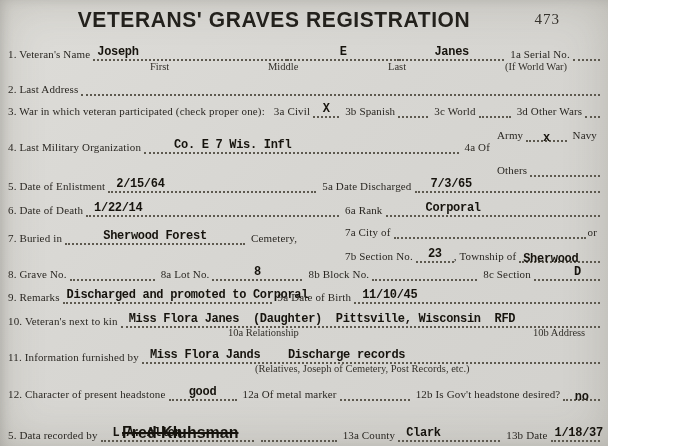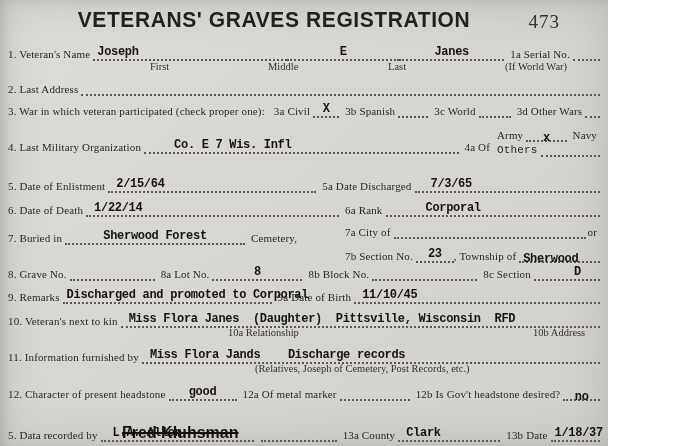--- a/index.html
+++ b/index.html
@@ -9,21 +9,21 @@
     box-shadow: inset 0 0 45px rgba(90,85,70,0.22), inset 6px 2px 14px -6px rgba(0,0,0,0.18);
     font-family:"Liberation Serif", serif;
     color:#2a2722; overflow:hidden;
   }
   .title {
     position:absolute; top:8px; left:0; right:60px; text-align:center;
     font-family:"Liberation Sans", sans-serif; font-weight:700;
     font-size:21px; letter-spacing:0.6px; color:#23211c;
     transform:scaleY(1.04);
   }
-  .pagenum { position:absolute; top:11px; right:48px; font-size:19px; letter-spacing:1px; color:#35322c; }
+  .pagenum { position:absolute; top:11px; right:48px; font-size:15px; letter-spacing:1px; color:#35322c; }
   .line {
     position:absolute; left:8px; right:8px;
     display:flex; align-items:flex-end;
     font-size:11px; line-height:13px; white-space:nowrap; letter-spacing:0.15px;
   }
   .lbl { padding-right:3px; }
   .lbl.gap { padding-left:6px; }
   .fill {
     border-bottom:2px dotted #5d594f; height:15px;
     display:flex; justify-content:center; align-items:flex-end;
@@ -114,21 +114,21 @@
     <span class="lbl">Army</span>
     <span class="fill low" style="width:70px;">
       <span class="typed">x</span>
     </span>
     <span class="lbl gap">Navy</span>
     <span class="fill grow">
       <span class="typed"></span>
     </span>
   </div>
 
-  <div class="line" style="top:140px; left:497px;font-family:Liberation Mono, monospace;">
+  <div class="line" style="top:160px; left:497px;">
     <span class="lbl">Others</span>
     <span class="fill grow">
       <span class="typed"></span>
     </span>
   </div>
 
   <div class="line" style="top:176px;">
     <span class="lbl">5. Date of Enlistment</span>
     <span class="fill pl8" style="width:200px;">
       <span class="typed">2/15/64</span>

